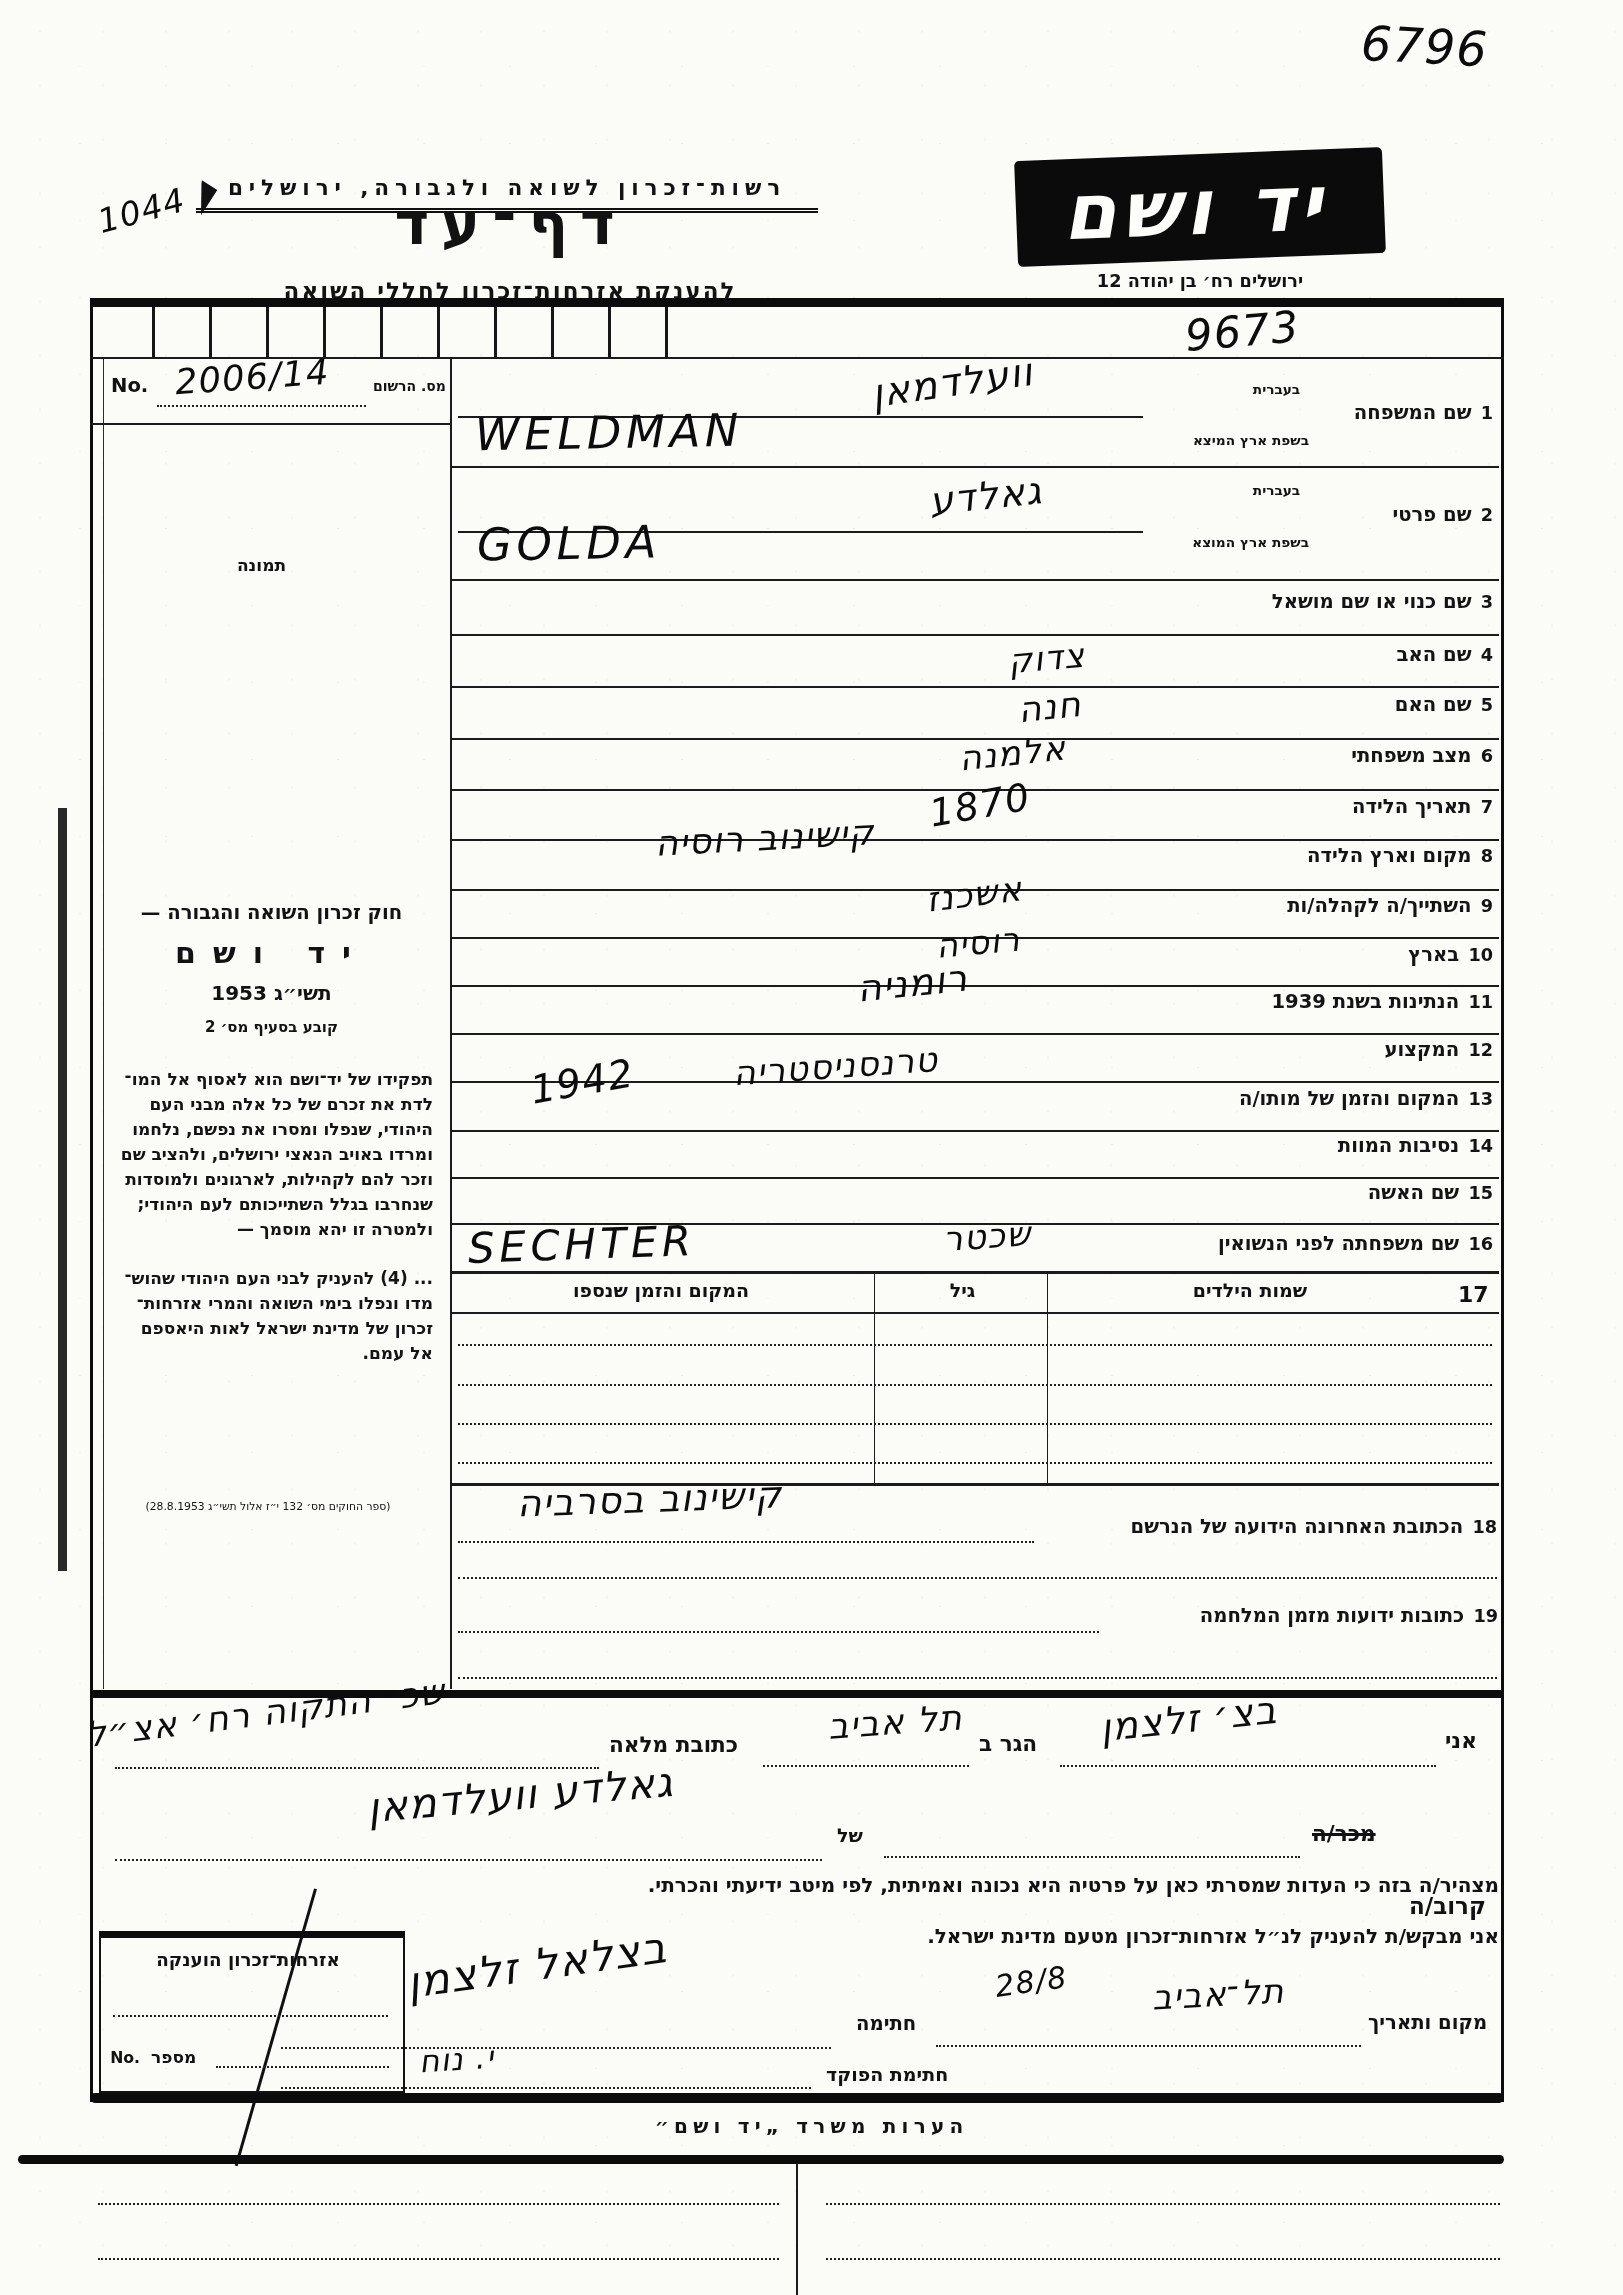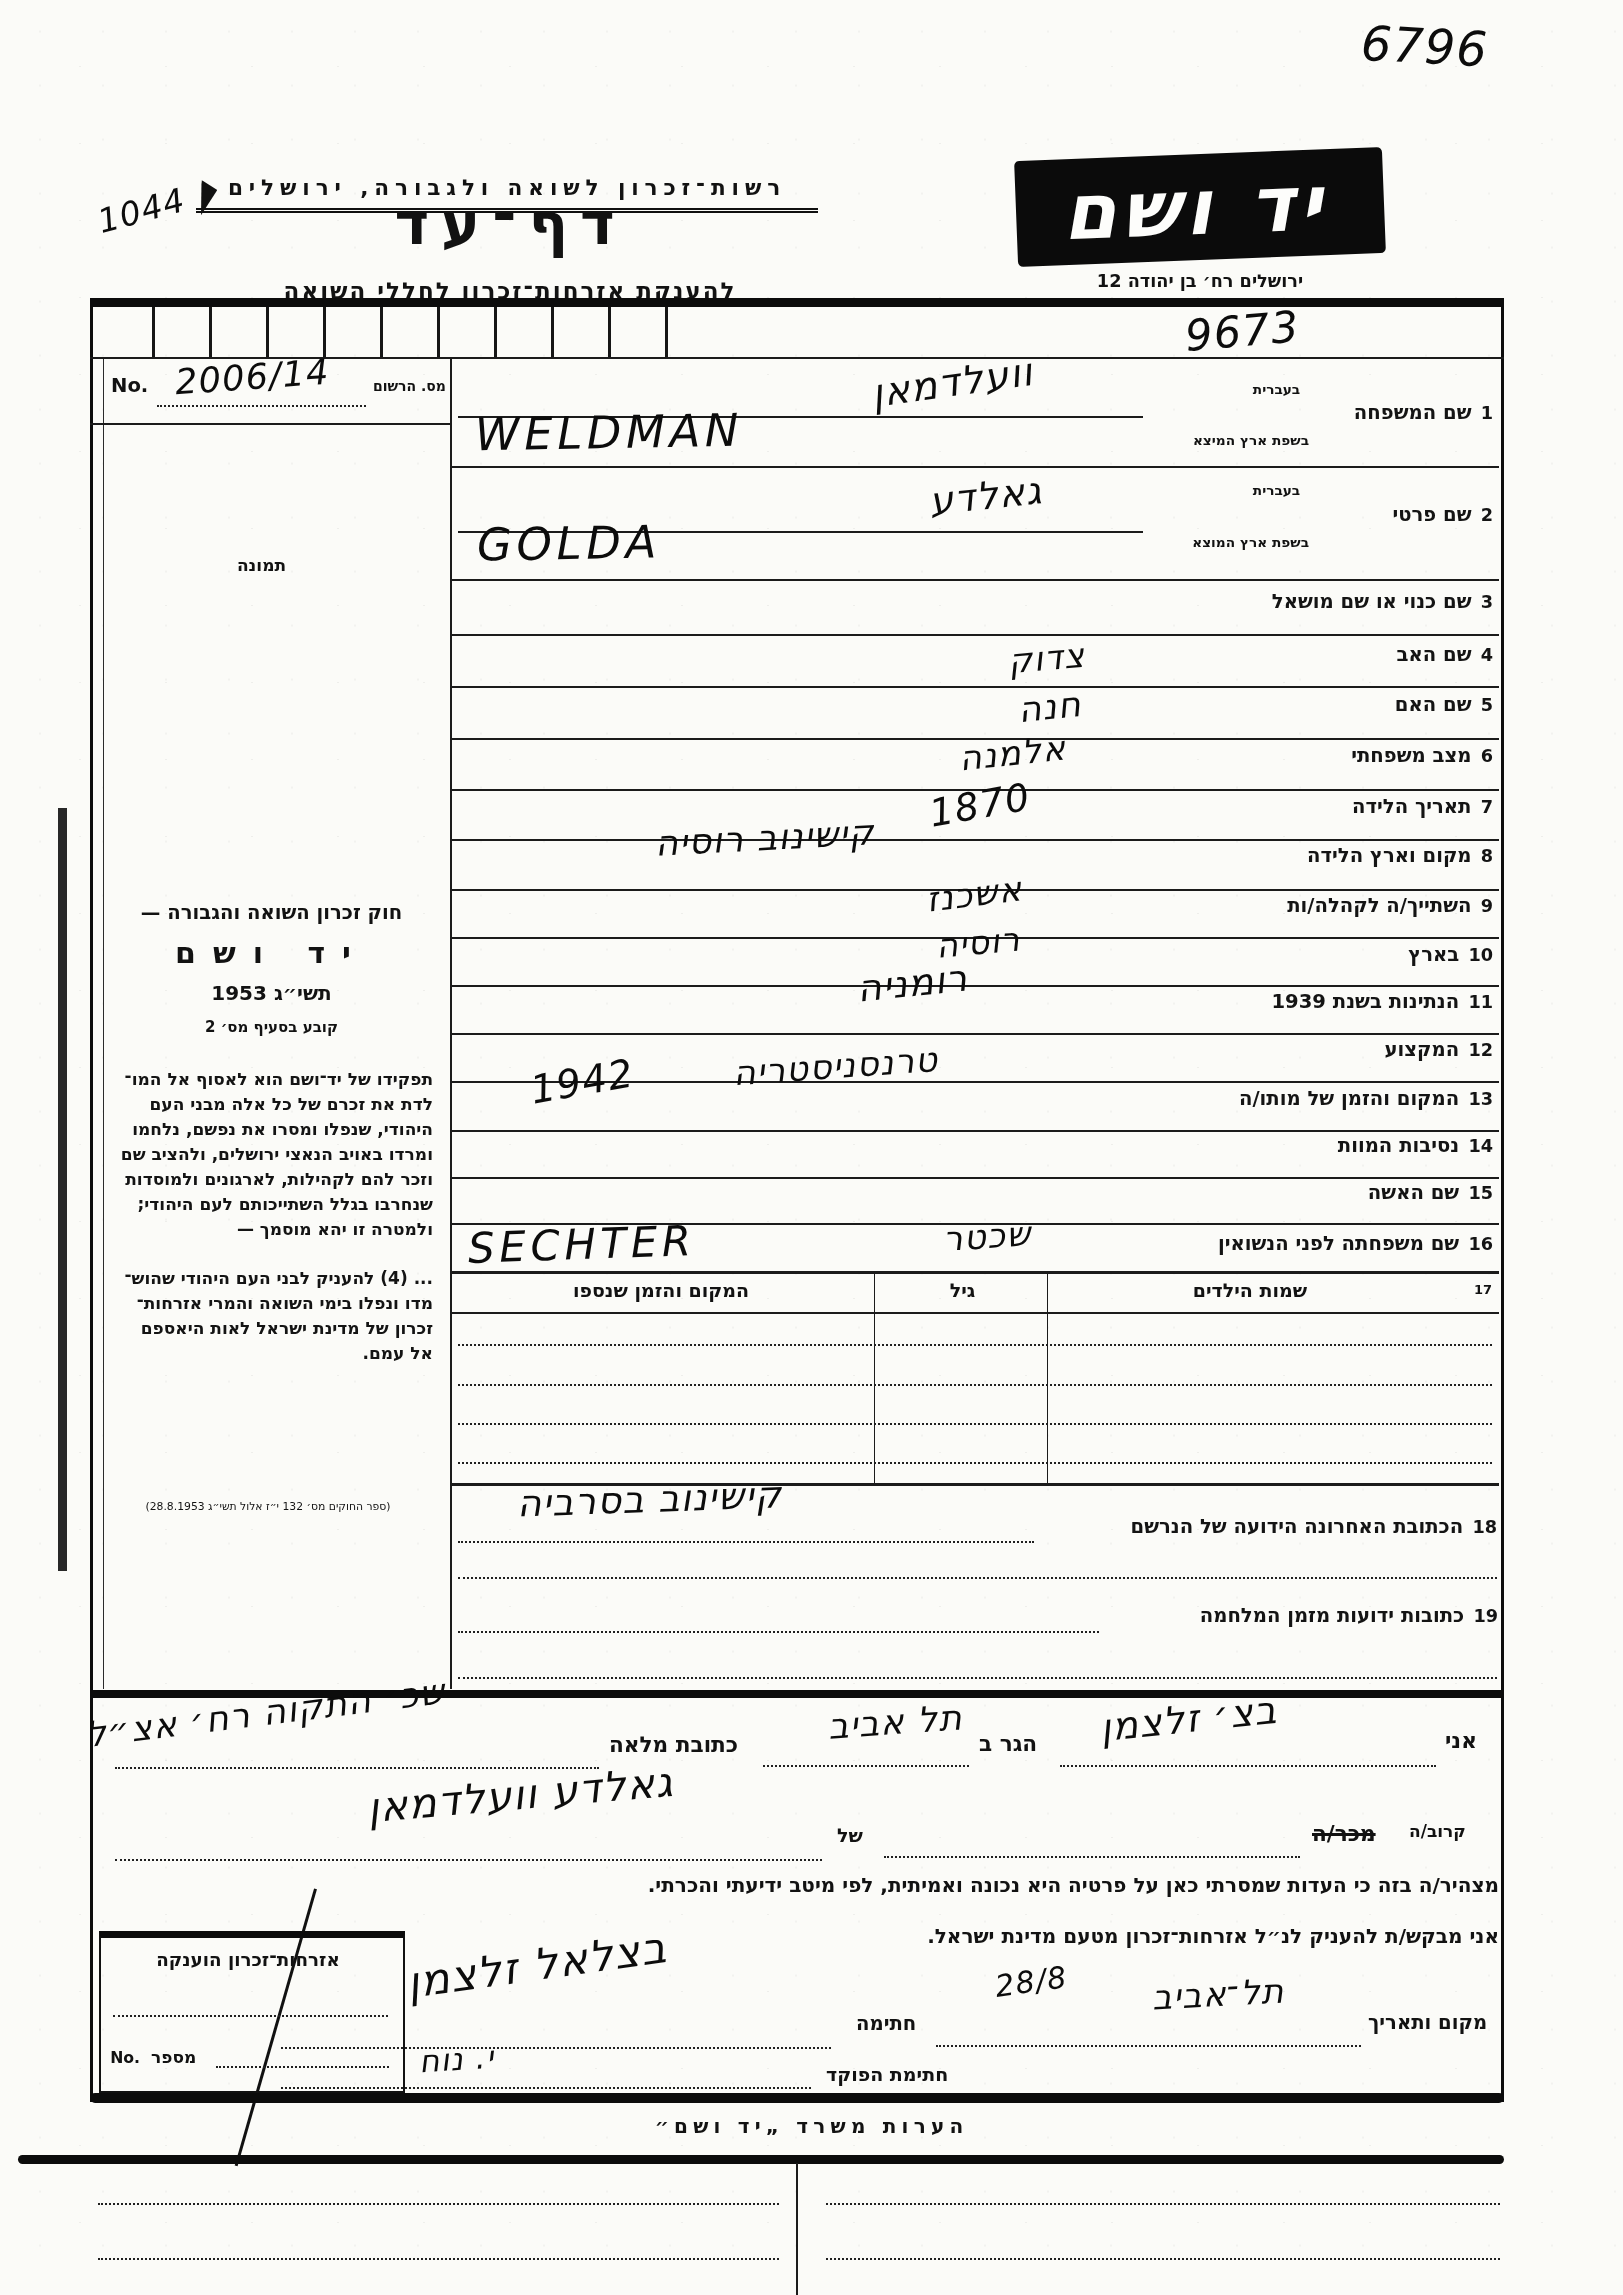--- a/index.html
+++ b/index.html
@@ -209,21 +209,21 @@
   <div class="abs hand he" style="left:655px;top:818px;font-size:35px;transform:rotate(-3deg);">קישינוב   רוסיה</div>
   <div class="abs hand he" style="left:926px;top:874px;font-size:34px;transform:rotate(-7deg);">אשכנז</div>
   <div class="abs hand he" style="left:936px;top:923px;font-size:33px;transform:rotate(-5deg);">רוסיה</div>
   <div class="abs hand he" style="left:857px;top:962px;font-size:37px;transform:rotate(-6deg);">רומניה</div>
   <div class="abs hand he" style="left:733px;top:1046px;font-size:34px;transform:rotate(-4deg);">טרנסניסטריה</div>
   <div class="abs hand" style="left:530px;top:1059px;font-size:39px;transform:rotate(-10deg);">1942</div>
   <div class="abs hand he" style="left:943px;top:1216px;font-size:34px;transform:rotate(-4deg);">שכטר</div>
   <div class="abs hand hand-latin" style="left:468px;top:1220px;font-size:42px;transform:rotate(-2deg);">SECHTER</div>
 
   <div class="abs line" style="left:452px;top:1271px;width:1047px;height:2.6px;"></div>
-  <div class="abs print" style="left:1458px;top:1282px;font-size:13px;margin-left:16px;">17</div>
+  <div class="abs print" style="left:1458px;top:1282px;font-size:22px;">17</div>
   <div class="abs print he center" style="left:1060px;top:1279px;width:380px;font-size:19px;">שמות הילדים</div>
   <div class="abs print he center" style="left:884px;top:1279px;width:157px;font-size:19px;">גיל</div>
   <div class="abs print he center" style="left:458px;top:1279px;width:406px;font-size:19px;">המקום והזמן שנספו</div>
   <div class="abs line" style="left:452px;top:1312px;width:1047px;"></div>
   <div class="abs dotted" style="left:458px;top:1344px;width:1034px;"></div>
   <div class="abs dotted" style="left:458px;top:1384px;width:1034px;"></div>
   <div class="abs dotted" style="left:458px;top:1423px;width:1034px;"></div>
   <div class="abs dotted" style="left:458px;top:1462px;width:1034px;"></div>
   <div class="abs vline" style="left:874px;top:1271px;width:1.3px;height:213px;"></div>
   <div class="abs vline" style="left:1047px;top:1271px;width:1.3px;height:213px;"></div>
@@ -248,21 +248,21 @@
   <div class="abs print he" style="left:1445px;top:1728px;font-size:21.6px;">אני</div>
   <div class="abs hand he" style="left:1100px;top:1697px;font-size:38px;transform:rotate(-6deg);">בצ׳ זלצמן</div>
   <div class="abs dotted" style="left:1060px;top:1765px;width:376px;"></div>
   <div class="abs print he" style="left:979px;top:1731px;font-size:21.6px;">הגר ב</div>
   <div class="abs hand he" style="left:828px;top:1702px;font-size:35px;transform:rotate(-4deg);">תל אביב</div>
   <div class="abs dotted" style="left:763px;top:1765px;width:206px;"></div>
   <div class="abs print he" style="left:609px;top:1732px;font-size:21.6px;">כתובת מלאה</div>
   <div class="abs dotted" style="left:115px;top:1767px;width:484px;"></div>
   <div class="abs hand he" style="left:85px;top:1693px;font-size:35px;transform:rotate(-7deg);">שכ׳ התקוה רח׳ אצ״ל</div>
 
-  <div class="abs print he" style="left:1409px;top:1821px;font-size:17px;text-align:right;">קרוב/ה</div>
+  <div class="abs print he" style="left:1409px;top:1893px;font-size:23px;text-align:right;">קרוב/ה</div>
   <div class="abs print he struck" style="left:1312px;top:1821px;font-size:21.6px;">מכר/ה</div>
   <div class="abs dotted" style="left:884px;top:1856px;width:416px;"></div>
   <div class="abs print he" style="left:837px;top:1824px;font-size:19px;">של</div>
   <div class="abs hand he" style="left:367px;top:1771px;font-size:41px;transform:rotate(-5deg);">גאלדע וועלדמאן</div>
   <div class="abs dotted" style="left:115px;top:1859px;width:707px;"></div>
 
   <div class="abs print he" style="left:452px;top:1873px;width:1047px;text-align:right;font-size:20px;white-space:normal;">מצהיר/ה בזה כי העדות שמסרתי כאן על פרטיה היא נכונה ואמיתית, לפי מיטב ידיעתי והכרתי.</div>
   <div class="abs print he" style="left:779px;top:1924px;width:720px;text-align:right;font-size:20px;white-space:normal;">אני מבקש/ת להעניק לנ״ל אזרחות־זכרון מטעם מדינת ישראל.</div>
 
   <div class="abs print he" style="left:1368px;top:2011px;font-size:19.6px;">מקום ותאריך</div>

